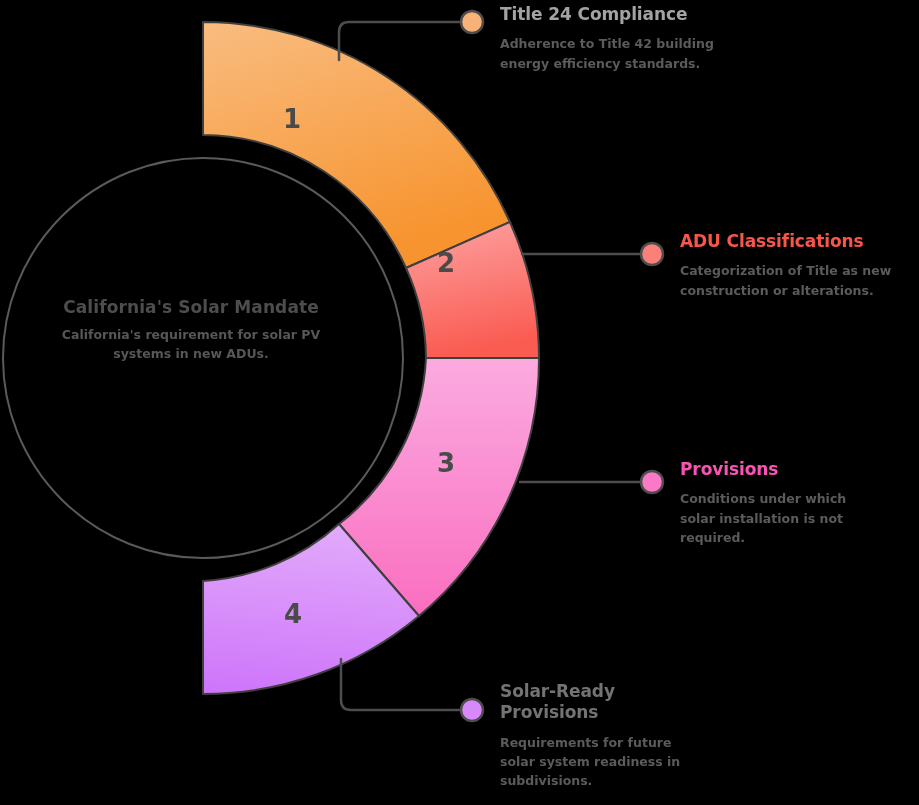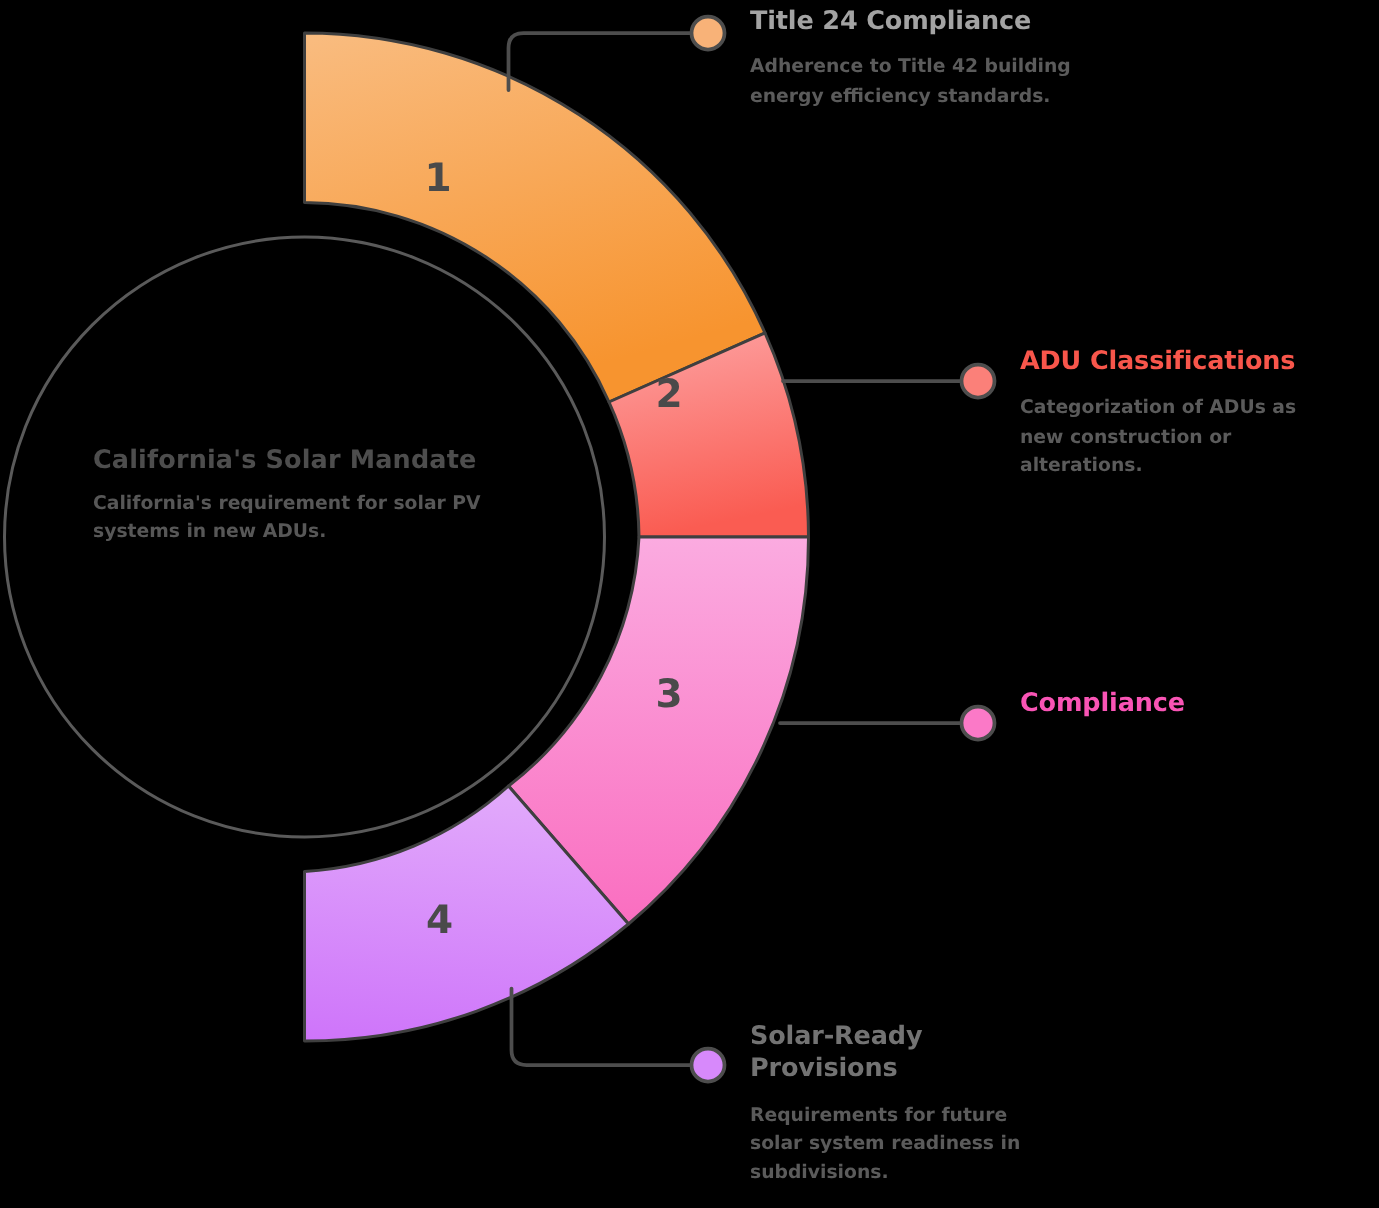--- a/index.html
+++ b/index.html
@@ -31,24 +31,24 @@
   .seg-num {
     font-family: "DejaVu Sans", "Liberation Sans", sans-serif;
     font-size: 26px;
     font-weight: 700;
     fill: #4a4a4a;
     text-anchor: middle;
     dominant-baseline: middle;
   }
   .center-block {
     position: absolute;
-    left: 62px;
+    left: 46px;
     top: 296px;
     width: 290px;
-    text-align: left;
+    text-align: center;
     pointer-events: none;
   }
   .center-title {
     font-size: 17px;
     font-weight: 700;
     color: #4d4d4d;
     line-height: 1.35;
     letter-spacing: 0.1px;
   }
   .center-desc {
@@ -136,25 +136,26 @@
     <div class="center-desc">California's requirement for solar PV systems in new ADUs.</div>
   </div>
 
   <div class="label-block" id="label-0">
     <div class="label-title" style="color:#a3a3a3">Title 24 Compliance</div>
     <div class="label-desc">Adherence to Title 42 building energy efficiency standards.</div>
   </div>
 
   <div class="label-block" id="label-1">
     <div class="label-title" style="color:#F8564B">ADU Classifications</div>
-    <div class="label-desc">Categorization of ADUs as new construction or alterations.</div>
+    <div class="label-desc">Categorization of Title as new construction or alterations.</div>
   </div>
 
   <div class="label-block" id="label-2">
-    <div class="label-title" style="color:#F954B5">Compliance</div>
+    <div class="label-title" style="color:#F954B5">Provisions</div>
+    <div class="label-desc">Conditions under which solar installation is not required.</div>
   </div>
 
   <div class="label-block" id="label-3">
     <div class="label-title" style="color:#737373">Solar-Ready Provisions</div>
     <div class="label-desc">Requirements for future solar system readiness in subdivisions.</div>
   </div>
 
 </div>
 
 </body></html>

